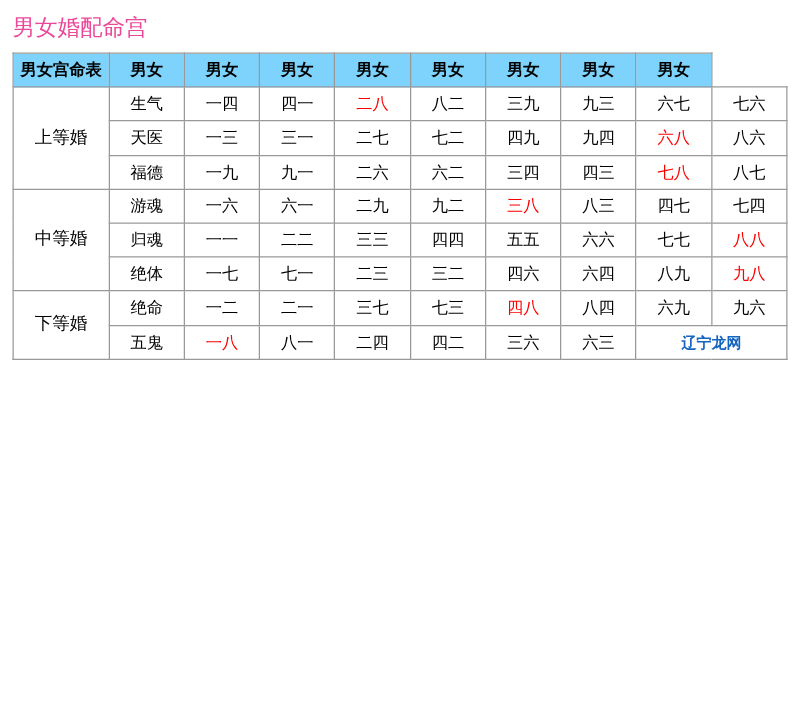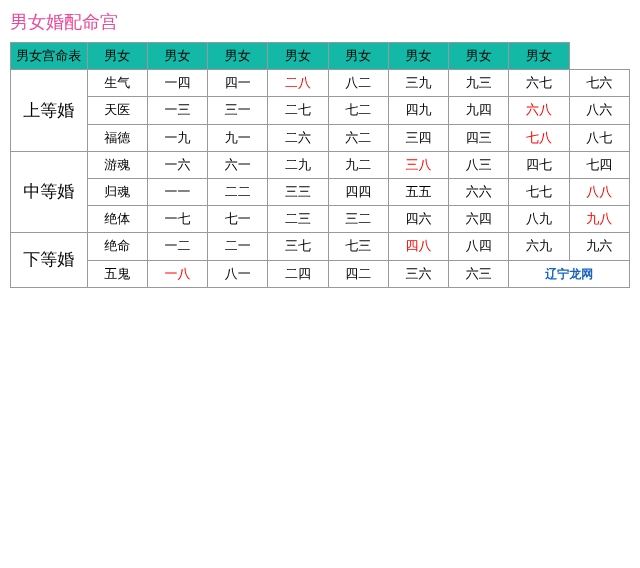--- a/index.html
+++ b/index.html
@@ -22,25 +22,25 @@
     }
     th, td {
       border: 1px solid #999;
       text-align: center;
       padding: 4px 2px;
       line-height: 1.4;
       min-width: 55px;
     }
     .red { color: red; margin-top: 20px; }
     .header-row th {
-      background: #14b8a6;
-      font-weight: normal;
+      background: #7dd3fc;
+      font-weight: bold;
     }
     .category-cell {
-      font-size: 17px;
+      font-size: 14px;
     }
     .watermark {
       position: relative;
       text-align: center;
     }
     .watermark-text {
       color: #1565c0;
       font-size: 12px;
       font-weight: bold;
     }

